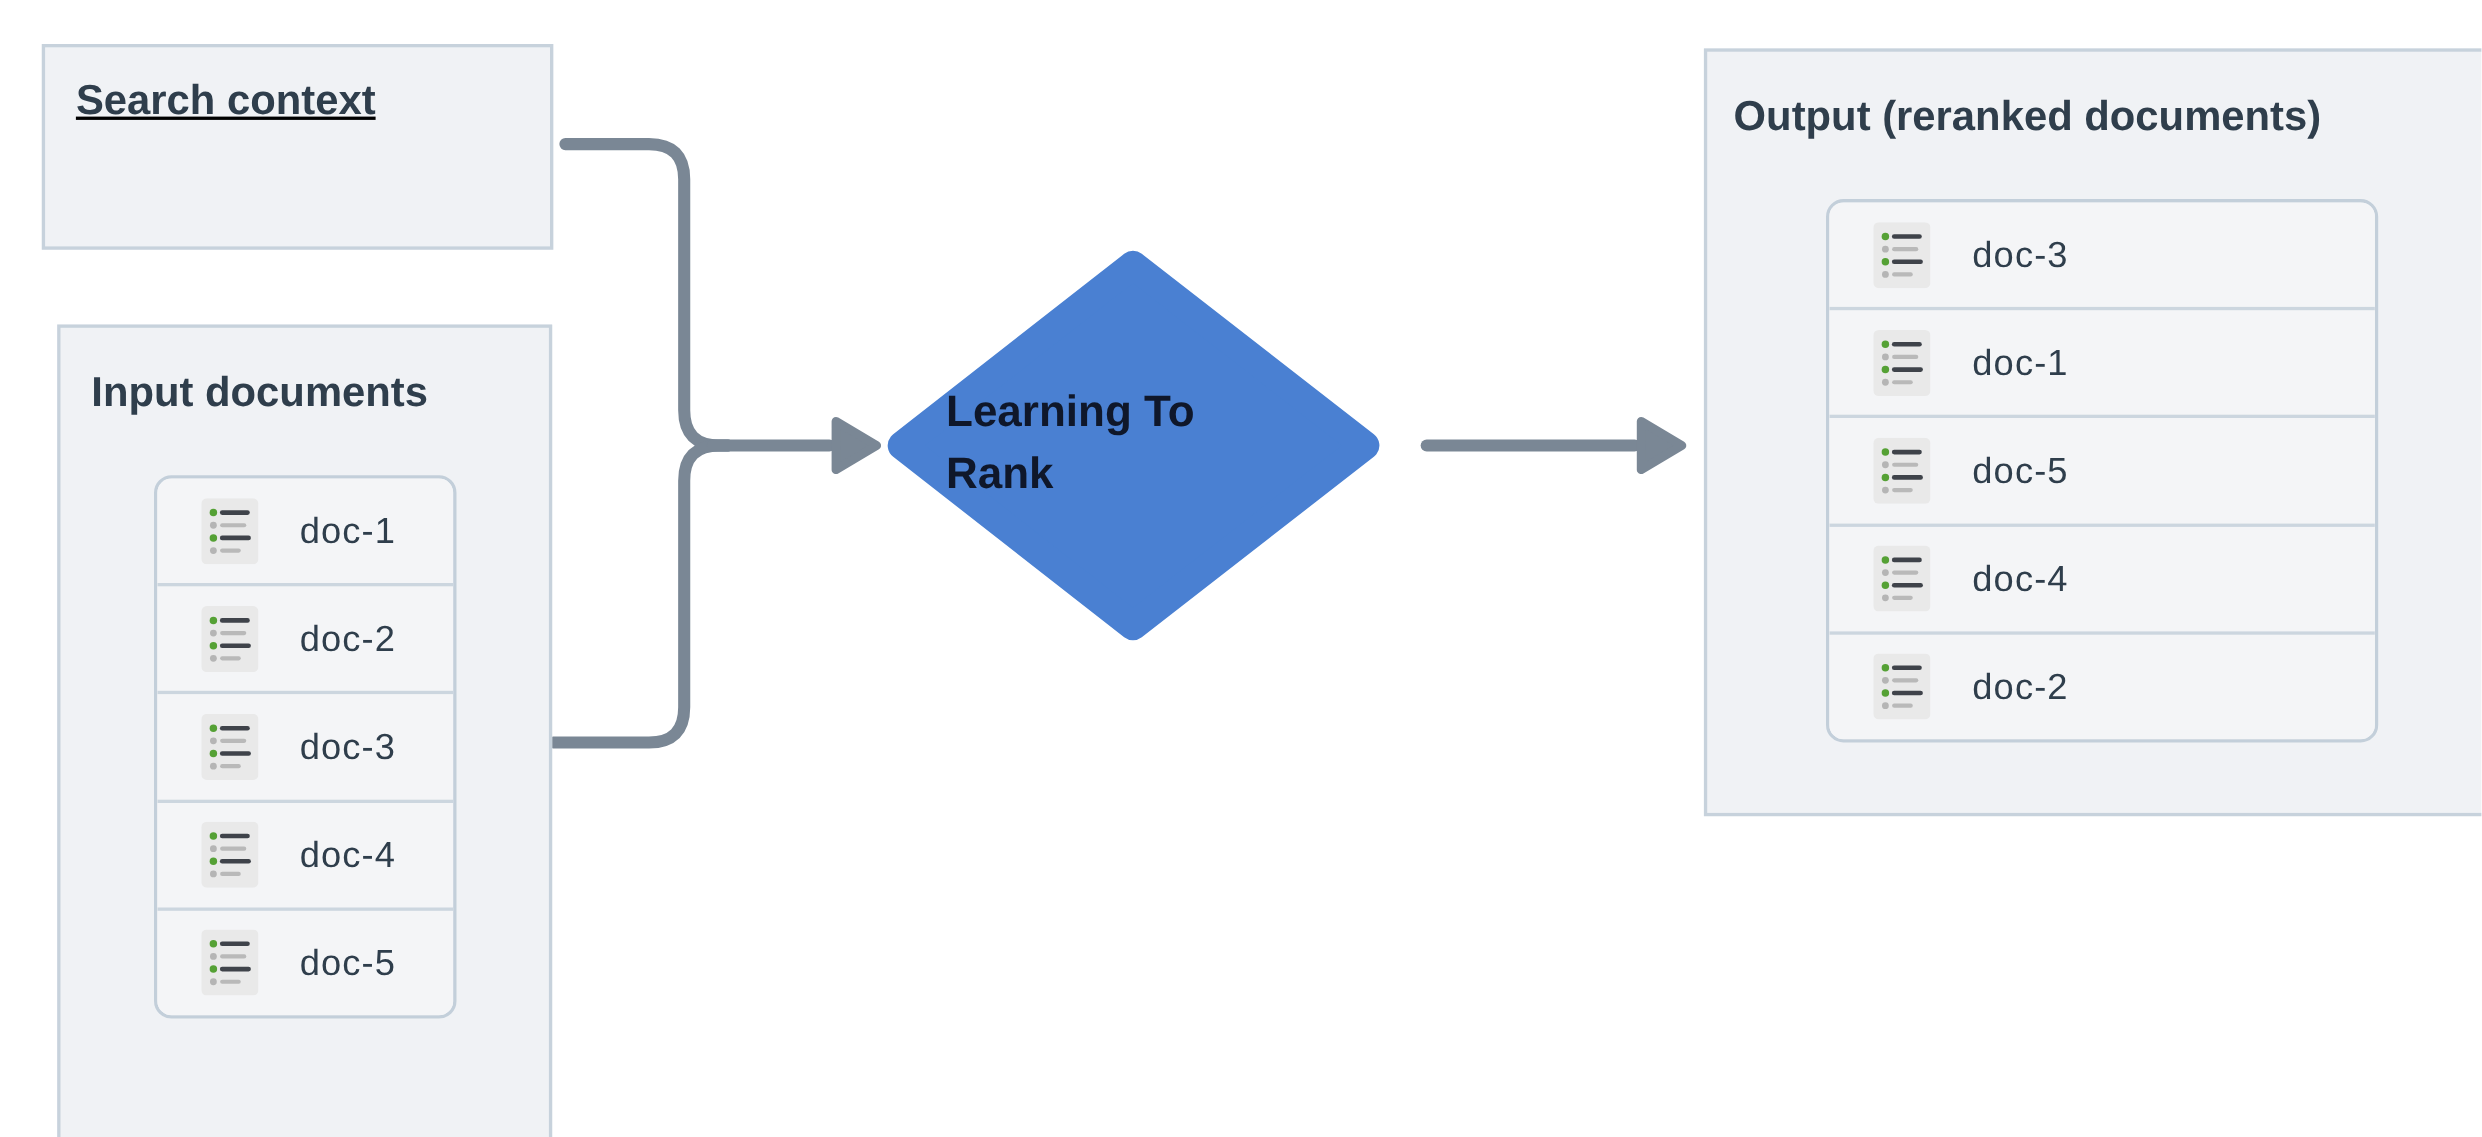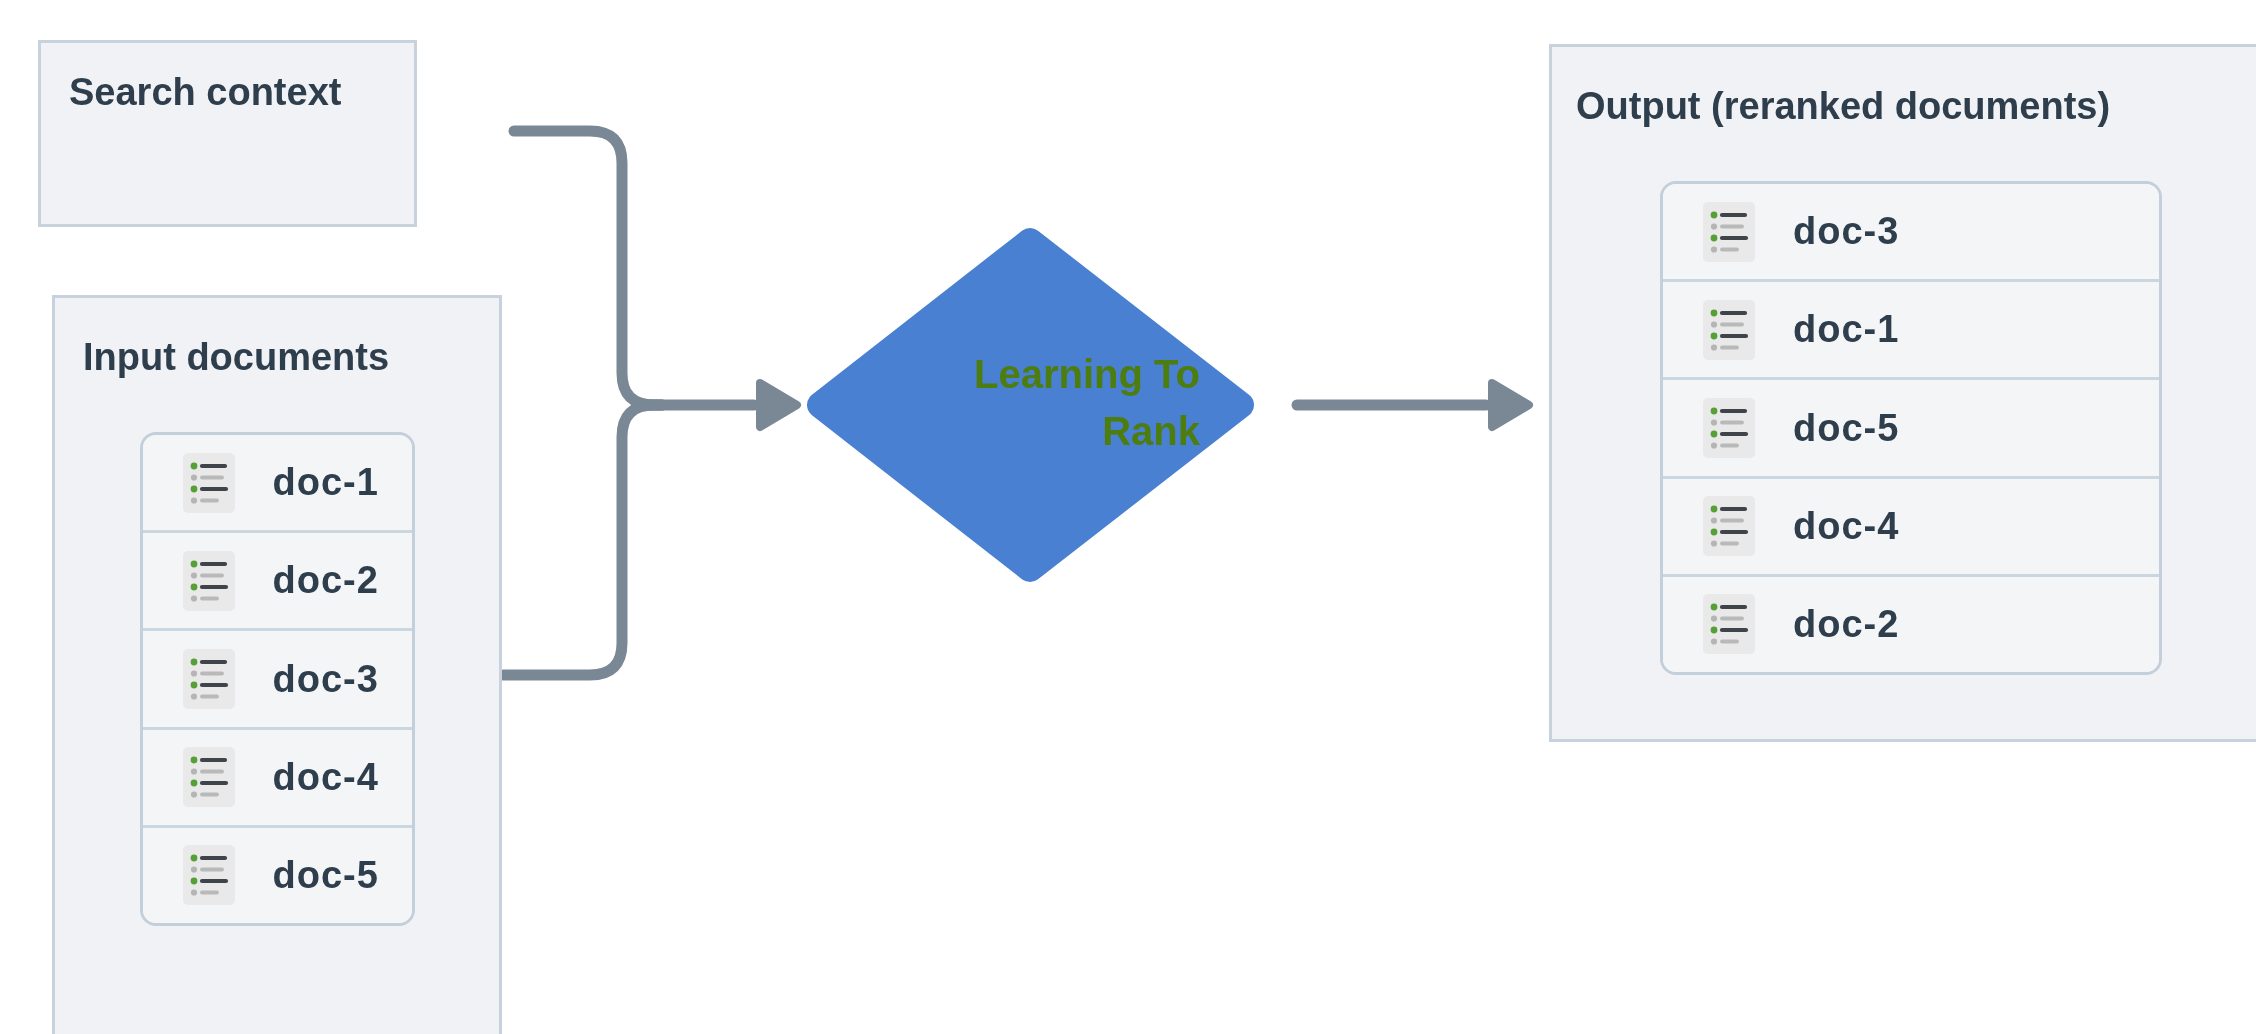--- a/index.html
+++ b/index.html
@@ -31,21 +31,21 @@
     position: absolute;
     background: var(--panel-fill);
     border: 3px solid var(--panel-border);
   }
   .panel-title {
     font-size: 38px;
     font-weight: bold;
     color: var(--text-dark);
     line-height: 46px;
   }
-  .panel-search   { left: 38px;   top: 40px; width: 379px; height: 187px; padding: 26px 28px 0 28px; }
+  .panel-search   { left: 38px;   top: 40px; width: 465px; height: 187px; padding: 26px 28px 0 28px; text-decoration: underline; }
   .panel-input    { left: 52px;   top: 295px; width: 450px; height: 827px; padding: 36px 28px 0 28px; }
   .panel-output   { left: 1549px; top: 44px;  width: 724px; height: 698px; padding: 36px 24px 0 24px; }
   .search-query {
     margin-top: 32px;
     font-size: 38px;
     color: var(--text-dark);
     line-height: 46px;
   }
   .doc-list {
     border: 3px solid var(--list-border);
@@ -61,34 +61,34 @@
   .doc-row {
     flex: 1 1 0;
     display: flex;
     align-items: center;
     padding-left: 40px;
     gap: 38px;
     background: var(--row-fill);
   }
   .doc-row + .doc-row { border-top: 3px solid var(--divider); }
   .doc-label {
-    font-size: 38px;
-    font-weight: bold;
+    font-size: 33px;
+    font-weight: normal;
     color: var(--text-dark);
     letter-spacing: 1px;
   }
   .doc-icon { width: 52px; height: 60px; flex: 0 0 auto; }
   .flow-svg { position: absolute; left: 0; top: 0; pointer-events: none; }
   .diamond-label {
     position: absolute;
     left: 860px;
     top: 346px;
     width: 340px;
-    text-align: right;
-    color: #4d7c0f;
+    text-align: left;
+    color: #0f172a;
     font-size: 40px;
     font-weight: bold;
     line-height: 57px;
   }
 </style>
 </head>
 <body>
 
 <div class="canvas">
 

